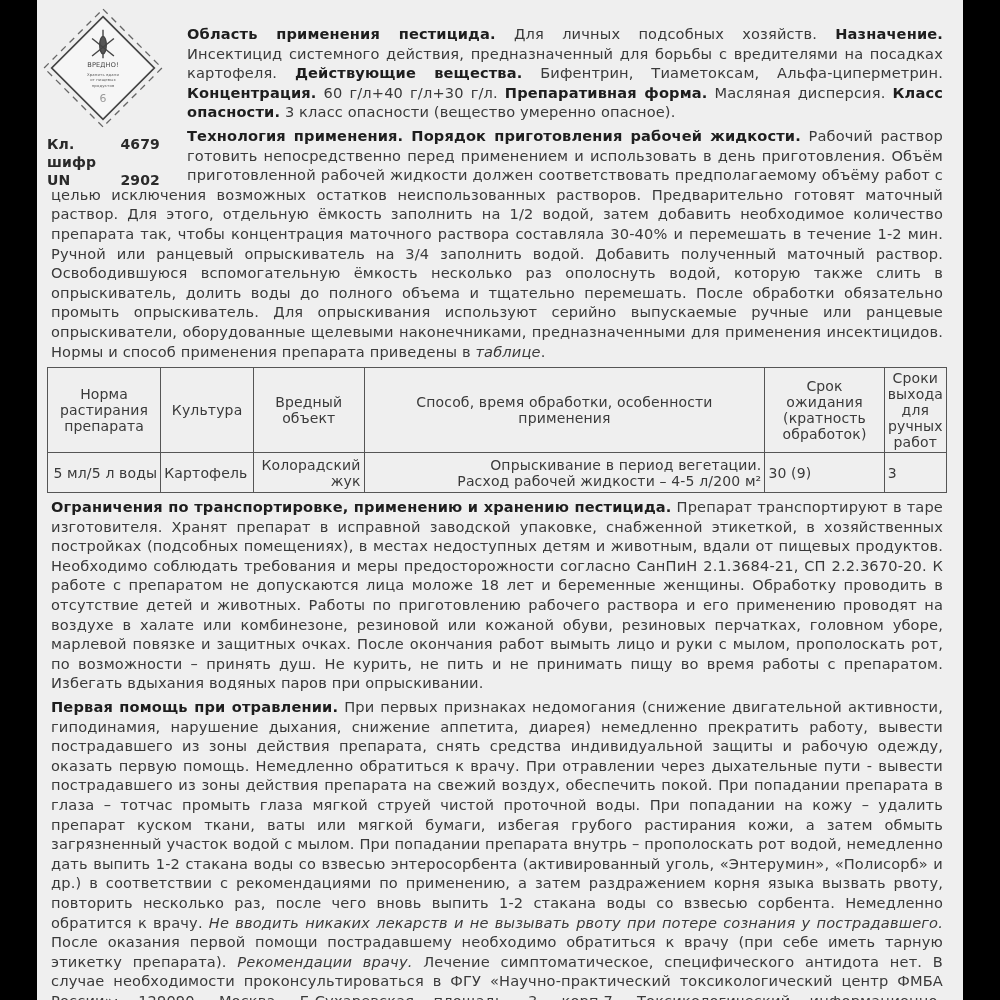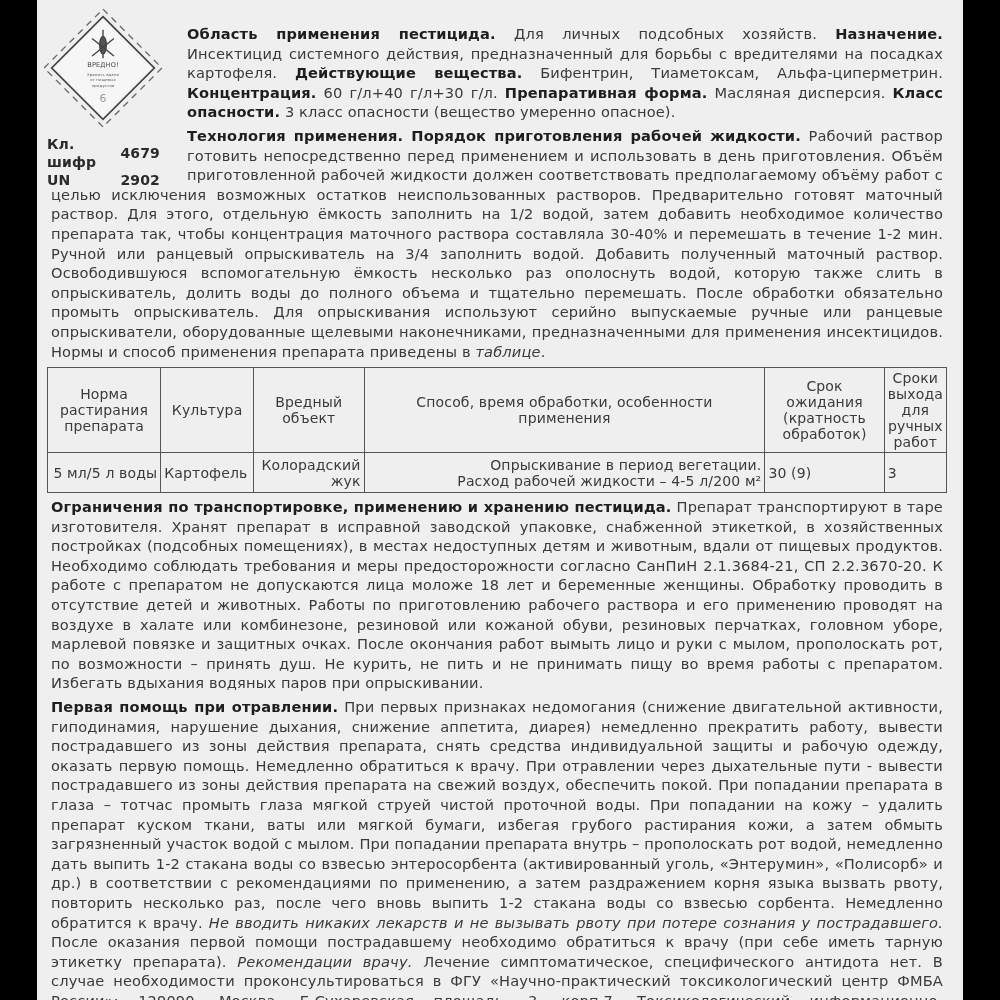--- a/index.html
+++ b/index.html
@@ -21,21 +21,21 @@
     text-align: justify;
     letter-spacing: 0.15px;
   }
   .content b, .content .b { color: #1e1e1e; font-weight: bold; }
   .content i { }
   .p { margin: 4px; }
   .codes {
     position: absolute; left: 10px; top: 133px; width: 115px;
     font-size: 14px; line-height: 18px; font-weight: bold; color: #2a2a2a;
   }
-  .code-row { display: flex; justify-content: space-between; align-items: center; }
+  .code-row { display: flex; justify-content: space-between; }
   .float-left { float: left; width: 140px; height: 157px; }
   table.rates {
     border-collapse: collapse; width: 900px; margin: 6px 0 3px 0;
     font-size: 14px; line-height: 16px; color: #3a3a3a;
   }
   table.rates th, table.rates td {
     border: 1.5px solid #555; padding: 2px 3px; font-weight: normal;
     vertical-align: middle;
   }
   table.rates th { text-align: center; }

